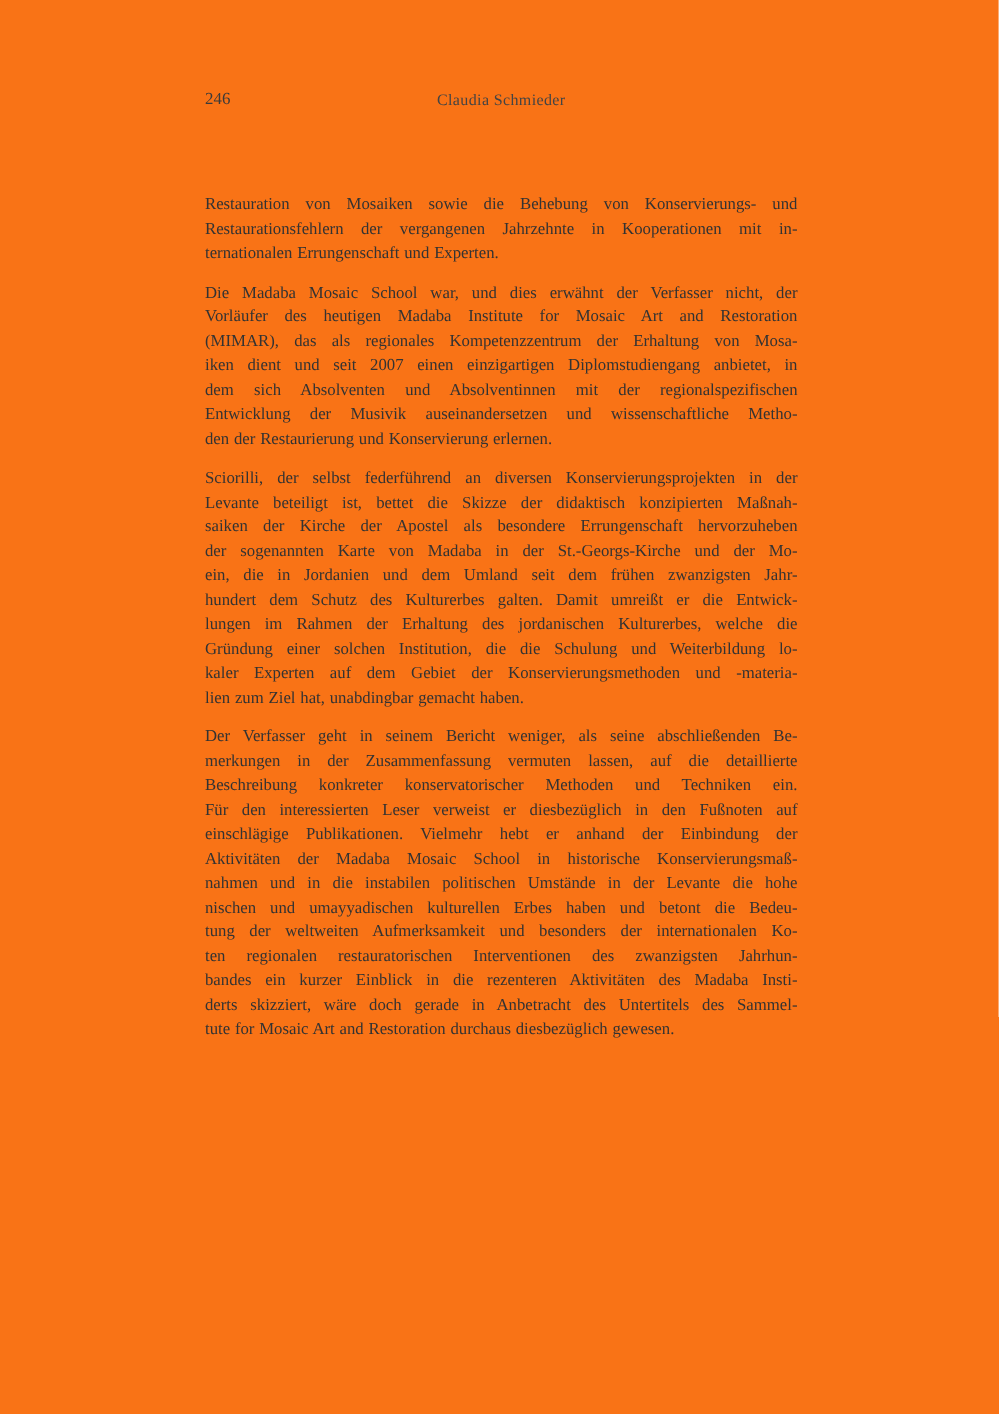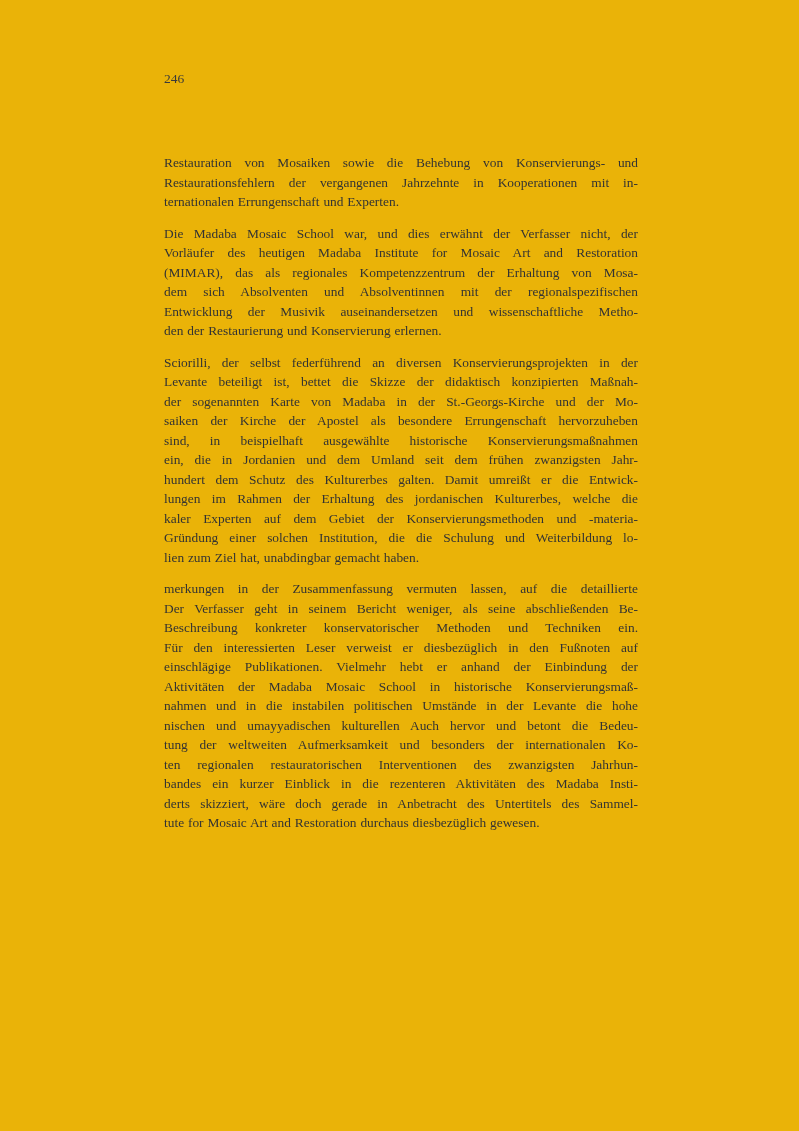--- a/index.html
+++ b/index.html
@@ -4,21 +4,21 @@
 <style>
   html, body {
     margin: 0;
     padding: 0;
     background: #ffffff;
   }
   .page {
     position: relative;
     width: 799px;
     height: 1131px;
-    background: #eab308;
+    background: #f97316;
     overflow: hidden;
     font-family: "Liberation Serif", "DejaVu Serif", serif;
     color: #333333;
   }
   .running-head {
     position: absolute;
     top: 70px;
     left: 164px;
     width: 474px;
     height: 20px;
@@ -61,57 +61,58 @@
   .line.last {
     text-align-last: left;
   }
 </style>
 </head>
 <body>
 
 <div class="page">
   <div class="running-head">
     <span class="page-number">246</span>
+    <span class="running-title">Claudia Schmieder</span>
   </div>
   <div class="text-block">
       <div class="paragraph">
         <div class="line">Restauration von Mosaiken sowie die Behebung von Konservierungs- und</div>
         <div class="line">Restaurationsfehlern der vergangenen Jahrzehnte in Kooperationen mit in-</div>
         <div class="line last">ternationalen Errungenschaft und Experten.</div>
       </div>
       <div class="paragraph">
         <div class="line">Die Madaba Mosaic School war, und dies erwähnt der Verfasser nicht, der</div>
         <div class="line">Vorläufer des heutigen Madaba Institute for Mosaic Art and Restoration</div>
         <div class="line">(MIMAR), das als regionales Kompetenzzentrum der Erhaltung von Mosa-</div>
+        <div class="line">iken dient und seit 2007 einen einzigartigen Diplomstudiengang anbietet, in</div>
         <div class="line">dem sich Absolventen und Absolventinnen mit der regionalspezifischen</div>
         <div class="line">Entwicklung der Musivik auseinandersetzen und wissenschaftliche Metho-</div>
         <div class="line last">den der Restaurierung und Konservierung erlernen.</div>
       </div>
       <div class="paragraph">
         <div class="line">Sciorilli, der selbst federführend an diversen Konservierungsprojekten in der</div>
         <div class="line">Levante beteiligt ist, bettet die Skizze der didaktisch konzipierten Maßnah-</div>
+        <div class="line">saiken der Kirche der Apostel als besondere Errungenschaft hervorzuheben</div>
         <div class="line">der sogenannten Karte von Madaba in der St.-Georgs-Kirche und der Mo-</div>
-        <div class="line">saiken der Kirche der Apostel als besondere Errungenschaft hervorzuheben</div>
-        <div class="line">sind, in beispielhaft ausgewählte historische Konservierungsmaßnahmen</div>
         <div class="line">ein, die in Jordanien und dem Umland seit dem frühen zwanzigsten Jahr-</div>
         <div class="line">hundert dem Schutz des Kulturerbes galten. Damit umreißt er die Entwick-</div>
         <div class="line">lungen im Rahmen der Erhaltung des jordanischen Kulturerbes, welche die</div>
+        <div class="line">Gründung einer solchen Institution, die die Schulung und Weiterbildung lo-</div>
         <div class="line">kaler Experten auf dem Gebiet der Konservierungsmethoden und -materia-</div>
-        <div class="line">Gründung einer solchen Institution, die die Schulung und Weiterbildung lo-</div>
         <div class="line last">lien zum Ziel hat, unabdingbar gemacht haben.</div>
       </div>
       <div class="paragraph">
+        <div class="line">Der Verfasser geht in seinem Bericht weniger, als seine abschließenden Be-</div>
         <div class="line">merkungen in der Zusammenfassung vermuten lassen, auf die detaillierte</div>
-        <div class="line">Der Verfasser geht in seinem Bericht weniger, als seine abschließenden Be-</div>
         <div class="line">Beschreibung konkreter konservatorischer Methoden und Techniken ein.</div>
         <div class="line">Für den interessierten Leser verweist er diesbezüglich in den Fußnoten auf</div>
         <div class="line">einschlägige Publikationen. Vielmehr hebt er anhand der Einbindung der</div>
         <div class="line">Aktivitäten der Madaba Mosaic School in historische Konservierungsmaß-</div>
         <div class="line">nahmen und in die instabilen politischen Umstände in der Levante die hohe</div>
-        <div class="line">nischen und umayyadischen kulturellen Auch hervor und betont die Bedeu-</div>
+        <div class="line">nischen und umayyadischen kulturellen Erbes haben und betont die Bedeu-</div>
         <div class="line">tung der weltweiten Aufmerksamkeit und besonders der internationalen Ko-</div>
         <div class="line">ten regionalen restauratorischen Interventionen des zwanzigsten Jahrhun-</div>
         <div class="line">bandes ein kurzer Einblick in die rezenteren Aktivitäten des Madaba Insti-</div>
         <div class="line">derts skizziert, wäre doch gerade in Anbetracht des Untertitels des Sammel-</div>
         <div class="line last">tute for Mosaic Art and Restoration durchaus diesbezüglich gewesen.</div>
       </div>
     </div>
 </div>
 
 </body></html>

